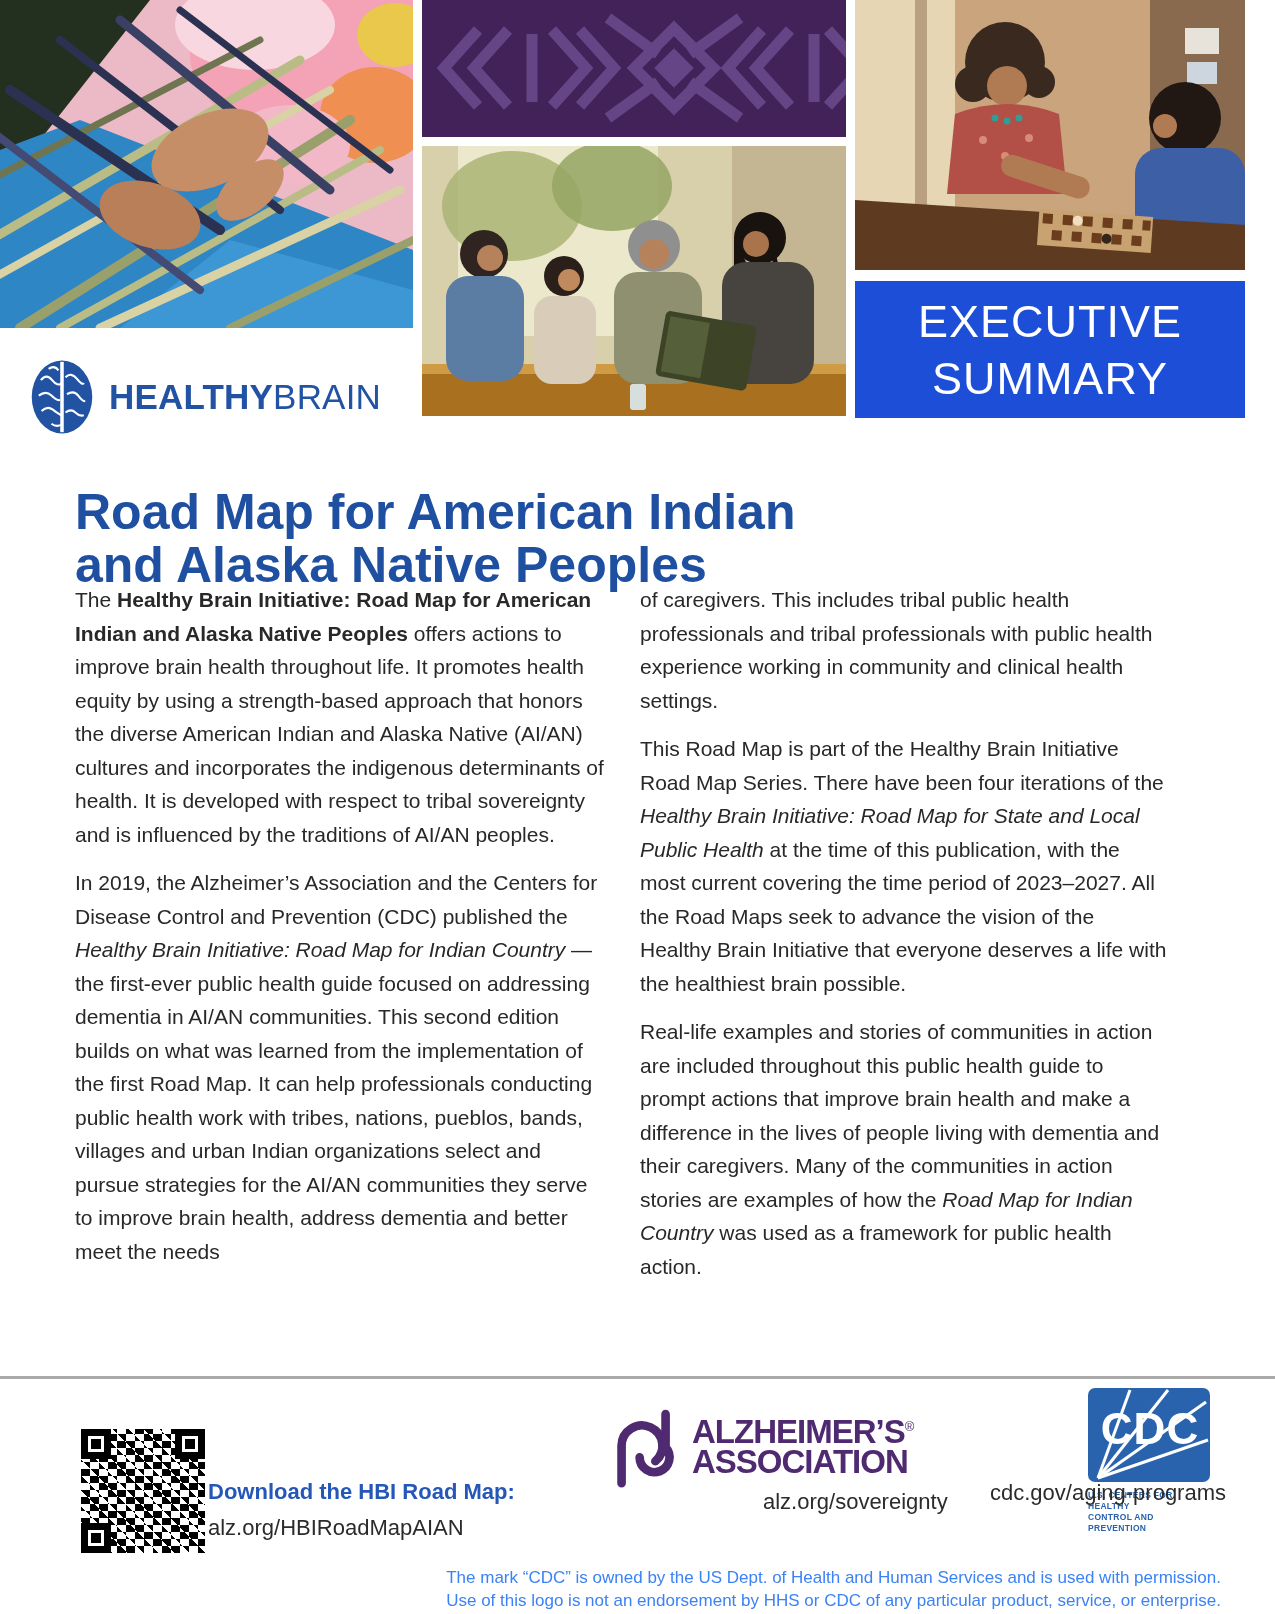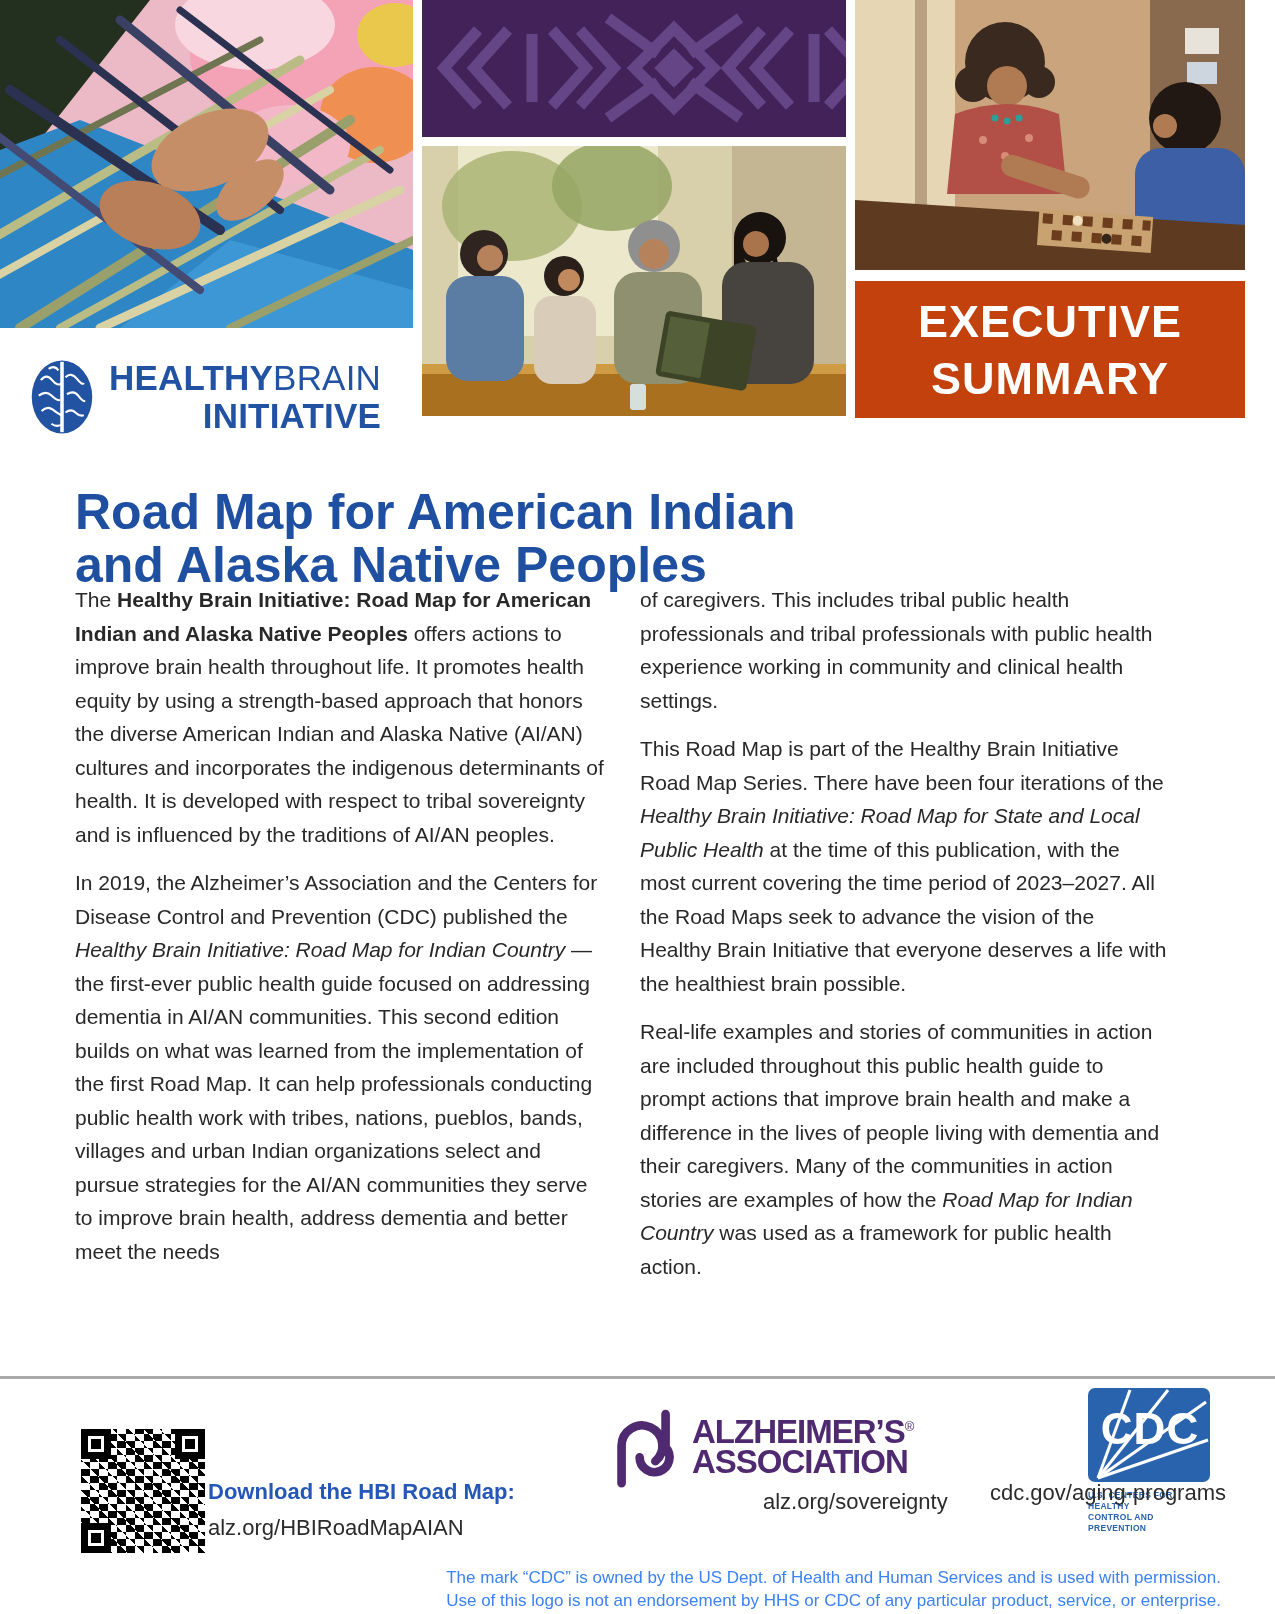--- a/index.html
+++ b/index.html
@@ -12,23 +12,23 @@
     position:absolute;top:0;left:0;width:1245px;
     display:grid;grid-template-columns:413px 424px 390px;column-gap:9px;
   }
   .tile{overflow:hidden;}
   .tile svg{display:block;width:100%;height:100%;}
   .tile-weaving{height:328px;}
   .tile-pattern{height:137px;}
   .tile-family{height:270px;margin-top:9px;}
   .tile-game{height:270px;}
   .exec-box{
-    height:137px;margin-top:11px;background:#c2410c;color:#fff;
+    height:137px;margin-top:11px;background:#1d4ed8;color:#fff;
     display:flex;flex-direction:column;align-items:center;justify-content:center;
-    font-weight:700;font-size:45px;letter-spacing:1px;line-height:57px;
+    font-weight:400;font-size:45px;letter-spacing:1px;line-height:57px;
   }
   .logo-block{margin-top:31px;padding-left:30px;display:flex;align-items:center;gap:15px;text-align:right;}
   .logo-text{font-size:35px;line-height:38px;color:#2253a3;letter-spacing:.2px;white-space:nowrap;}
   .logo-text .b{font-weight:800;}
   .logo-text .l{font-weight:400;}
   .logo-text .line2{font-weight:700;display:block;}
   
   .title{
     position:absolute;left:75px;top:452px;
     font-size:50px;line-height:53px;font-weight:700;color:#1e4fa1;
@@ -124,21 +124,20 @@
             <path d="M16 74 q8 -8 16 -2 t12 8"></path>
             <path d="M50 26 q8 -8 16 2 t10 6"></path>
             <path d="M52 50 q10 -6 16 2 t10 8"></path>
             <path d="M50 76 q8 -6 14 0 t12 4"></path>
             <path d="M26 14 q8 -6 14 2"></path>
             <path d="M30 92 q8 6 16 0"></path>
           </g>
         </svg>
         <div class="logo-text">
           <span class="b">HEALTHY</span><span class="l">BRAIN</span>
-          <span class="line2">INITIATIVE</span>
         </div>
       </div>
     </div>
 
     <div>
       <div class="tile tile-pattern">
         <svg viewBox="0 0 424 137" preserveAspectRatio="none">
           <rect width="424" height="137" fill="#432159"></rect>
           <g stroke="#6f4f93" stroke-width="11" fill="none" opacity="0.8">
             <path d="M56 30 L22 68 L56 106"></path>

